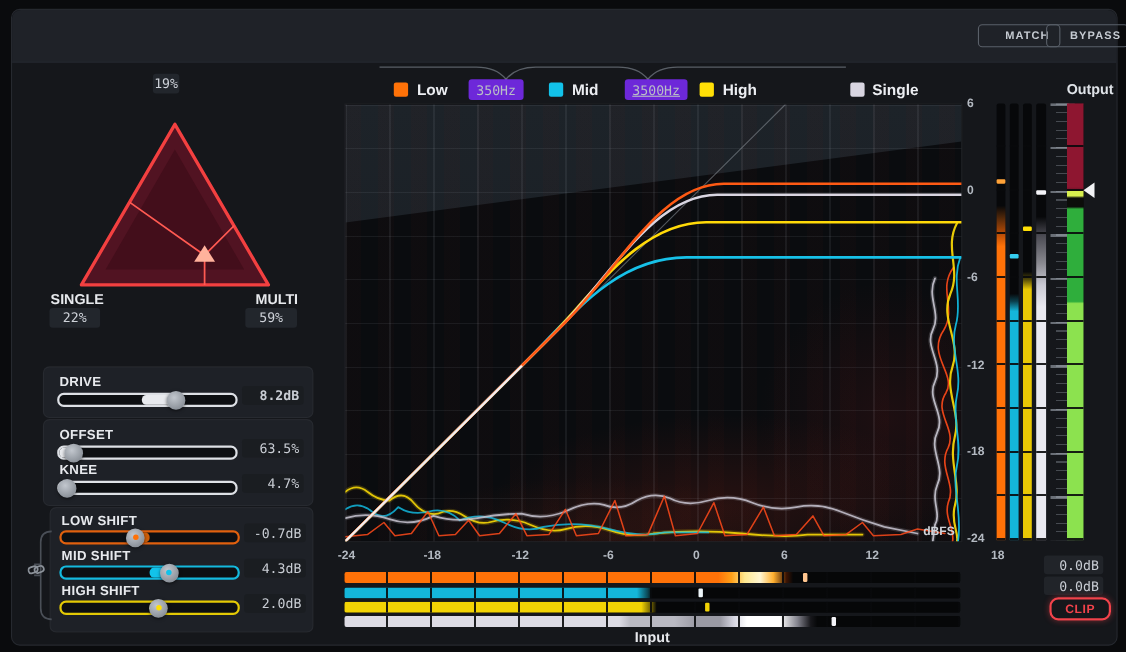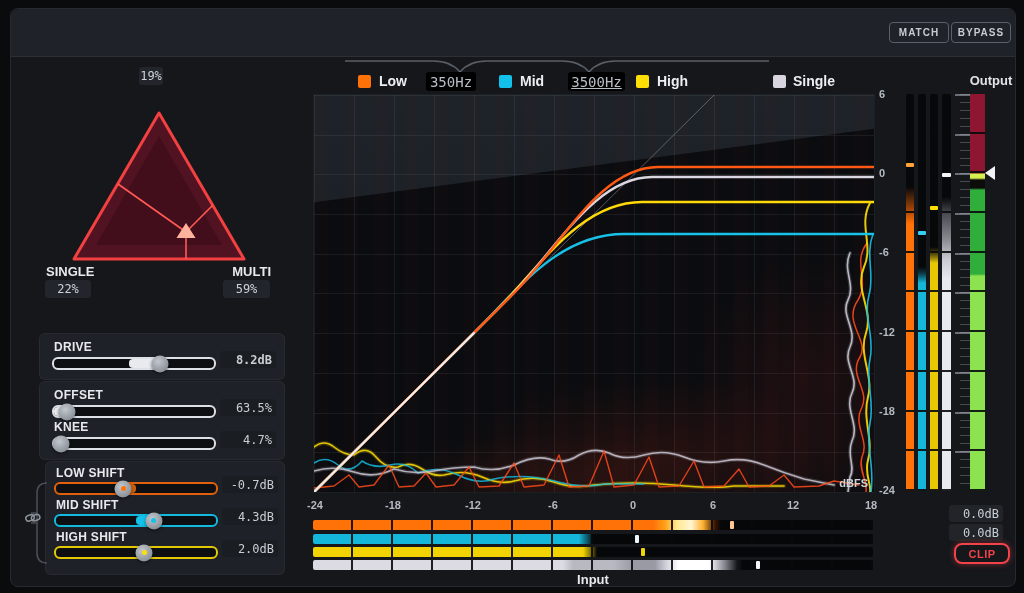--- a/index.html
+++ b/index.html
@@ -8,38 +8,38 @@
   #window{position:absolute;left:10px;top:8px;width:1004px;height:577px;background:#15171b;
           border:1px solid #26292f;border-radius:8px;}
   
   #titlebar{position:absolute;left:0;top:0;width:100%;height:47px;background:#1f2228;
             border-bottom:1px solid #2b2f36;border-radius:8px 8px 0 0;}
   .logo{position:absolute;left:58px;top:12px;display:flex;align-items:center;}
   .logo span{font-size:21px;font-weight:bold;letter-spacing:10px;color:#eceef2;}
   .logo svg{margin:0 10px 0 2px;}
   .tb-btn{position:absolute;top:13px;width:58px;height:19px;border:1px solid #5a6069;border-radius:4px;
           background:transparent;color:#c6cbd2;font-size:10px;font-weight:bold;letter-spacing:1px;
-          display:flex;align-items:center;justify-content:center;font-family:"Liberation Sans",sans-serif;cursor:pointer;}
+          display:flex;align-items:center;justify-content:center;font-family:"Liberation Sans",sans-serif;cursor:pointer;padding-left:15px;}
   .badge{position:absolute;background:#22262c;border-radius:3px;color:#ced2d9;
          font-family:"DejaVu Sans Mono",monospace;font-size:12px;display:flex;align-items:center;justify-content:center;}
   .lbl{position:absolute;font-size:13px;font-weight:bold;color:#e7e9ed;}
   .panel{position:absolute;left:28px;width:244px;background:#1e2127;border:1px solid rgba(255,255,255,0.045);border-radius:6px;}
   .s-label{position:absolute;left:14px;font-size:12px;font-weight:bold;color:#e7e9ed;letter-spacing:.3px;}
   .track{position:absolute;left:12px;width:160px;height:9px;border-radius:6px;background:#0d0f12;border:2px solid #dde0e5;}
   .track .fill{position:absolute;top:0;height:100%;background:#e8eaee;border-radius:4px;}
   .knob{position:absolute;top:50%;width:17px;height:17px;border-radius:50%;transform:translate(-50%,-50%);
         background:radial-gradient(circle at 40% 35%,#c2c7ce,#8d939b 70%,#7a8089);box-shadow:0 1px 3px rgba(0,0,0,.6);}
   .knob .dot{position:absolute;left:50%;top:50%;width:5px;height:5px;border-radius:50%;transform:translate(-50%,-50%);}
   .vbox{position:absolute;width:56px;height:17px;background:#1a1d21;border-radius:3px;color:#c9cdd4;
         font-family:"DejaVu Sans Mono",monospace;font-size:12px;display:flex;align-items:center;justify-content:flex-end;padding-right:4px;box-sizing:border-box;}
   
   .swatch{position:absolute;width:13px;height:13px;border-radius:2px;}
   .band-lbl{position:absolute;top:64px;font-size:14px;font-weight:bold;color:#eceef2;}
-  .xover{position:absolute;top:63px;height:19px;background:#000000;border-radius:3px;color:#b9bec6;
-         font-family:"DejaVu Sans Mono",monospace;font-size:14px;display:flex;align-items:center;justify-content:center;}
+  .xover{position:absolute;top:63px;height:19px;background:#6d28d9;border-radius:3px;color:#b9bec6;
+         font-family:"DejaVu Sans Mono",monospace;font-size:12px;display:flex;align-items:center;justify-content:center;}
   
   #graph{position:absolute;left:302px;top:85px;width:560px;height:397px;background:#0a0c0f;
          border:1px solid rgba(200,210,225,0.10);box-sizing:content-box;}
   #wedge{position:absolute;inset:0;background:linear-gradient(180deg,#1d2329,#171c21);
          clip-path:polygon(0 0,100% 0,100% 8.5%,0 27%);}
   #heat{position:absolute;inset:0;
     background:
       radial-gradient(55% 30% at 62% 92%,rgba(140,35,22,0.22),transparent 70%),
       radial-gradient(30% 45% at 88% 72%,rgba(120,28,28,0.18),transparent 70%),
       radial-gradient(45% 18% at 40% 98%,rgba(150,50,25,0.13),transparent 70%),
@@ -215,21 +215,21 @@
     <div id="dbfs">dBFS</div>
   </div>
 
   <span class="xtick" style="left:304px;">-24</span>
   <span class="xtick" style="left:382px;">-18</span>
   <span class="xtick" style="left:462px;">-12</span>
   <span class="xtick" style="left:542px;">-6</span>
   <span class="xtick" style="left:622px;">0</span>
   <span class="xtick" style="left:702px;">6</span>
   <span class="xtick" style="left:782px;">12</span>
-  <span class="xtick" style="left:860px;">18</span>
+  <span class="xtick" style="left:896px;">18</span>
 
   <span class="ytick" style="top:79px;">6</span>
   <span class="ytick" style="top:158px;">0</span>
   <span class="ytick" style="top:237px;">-6</span>
   <span class="ytick" style="top:317px;">-12</span>
   <span class="ytick" style="top:396px;">-18</span>
   <span class="ytick" style="top:475px;">-24</span>
 
   <div class="hrow" style="top:511px;">
     <div style="position:absolute;top:0;bottom:0;left:0;width:408px;

